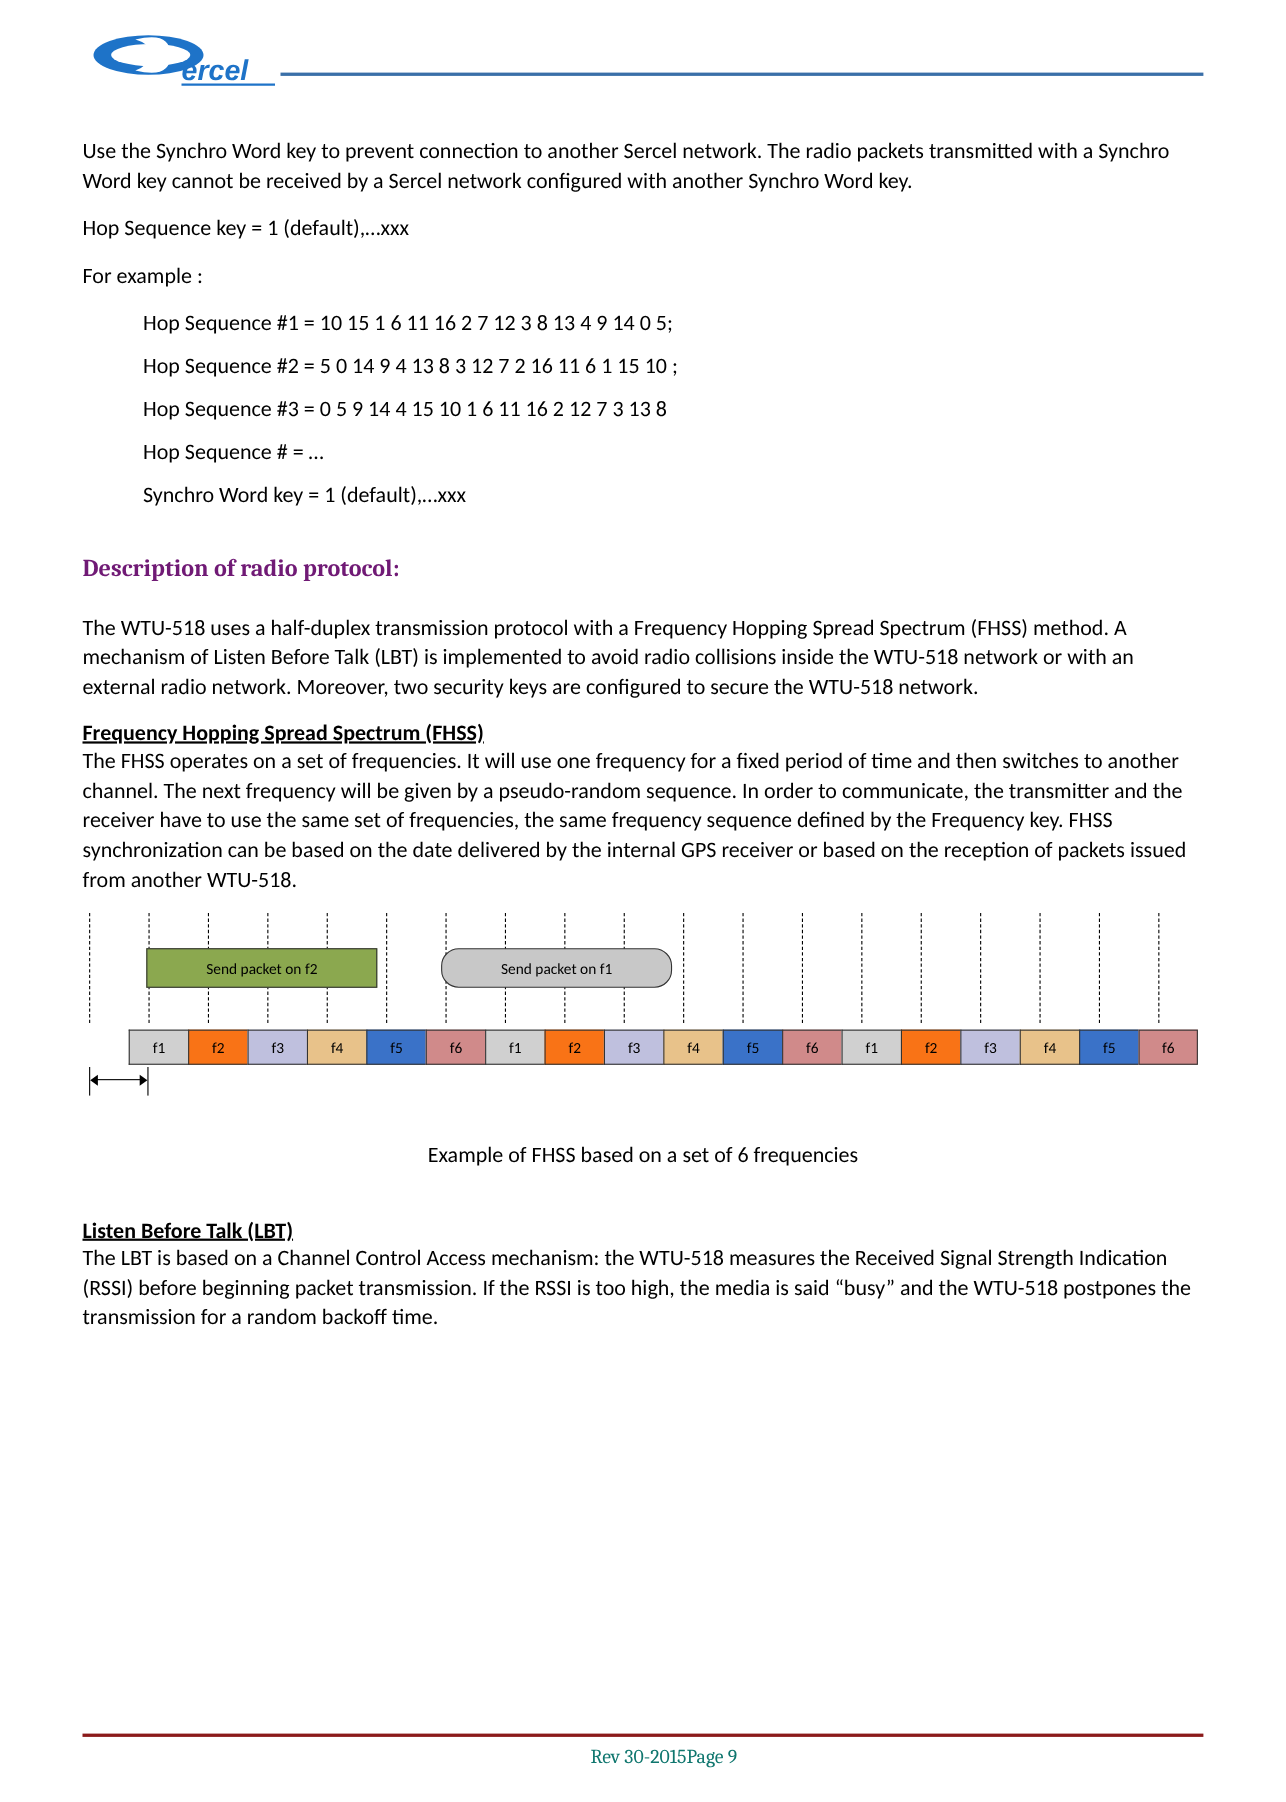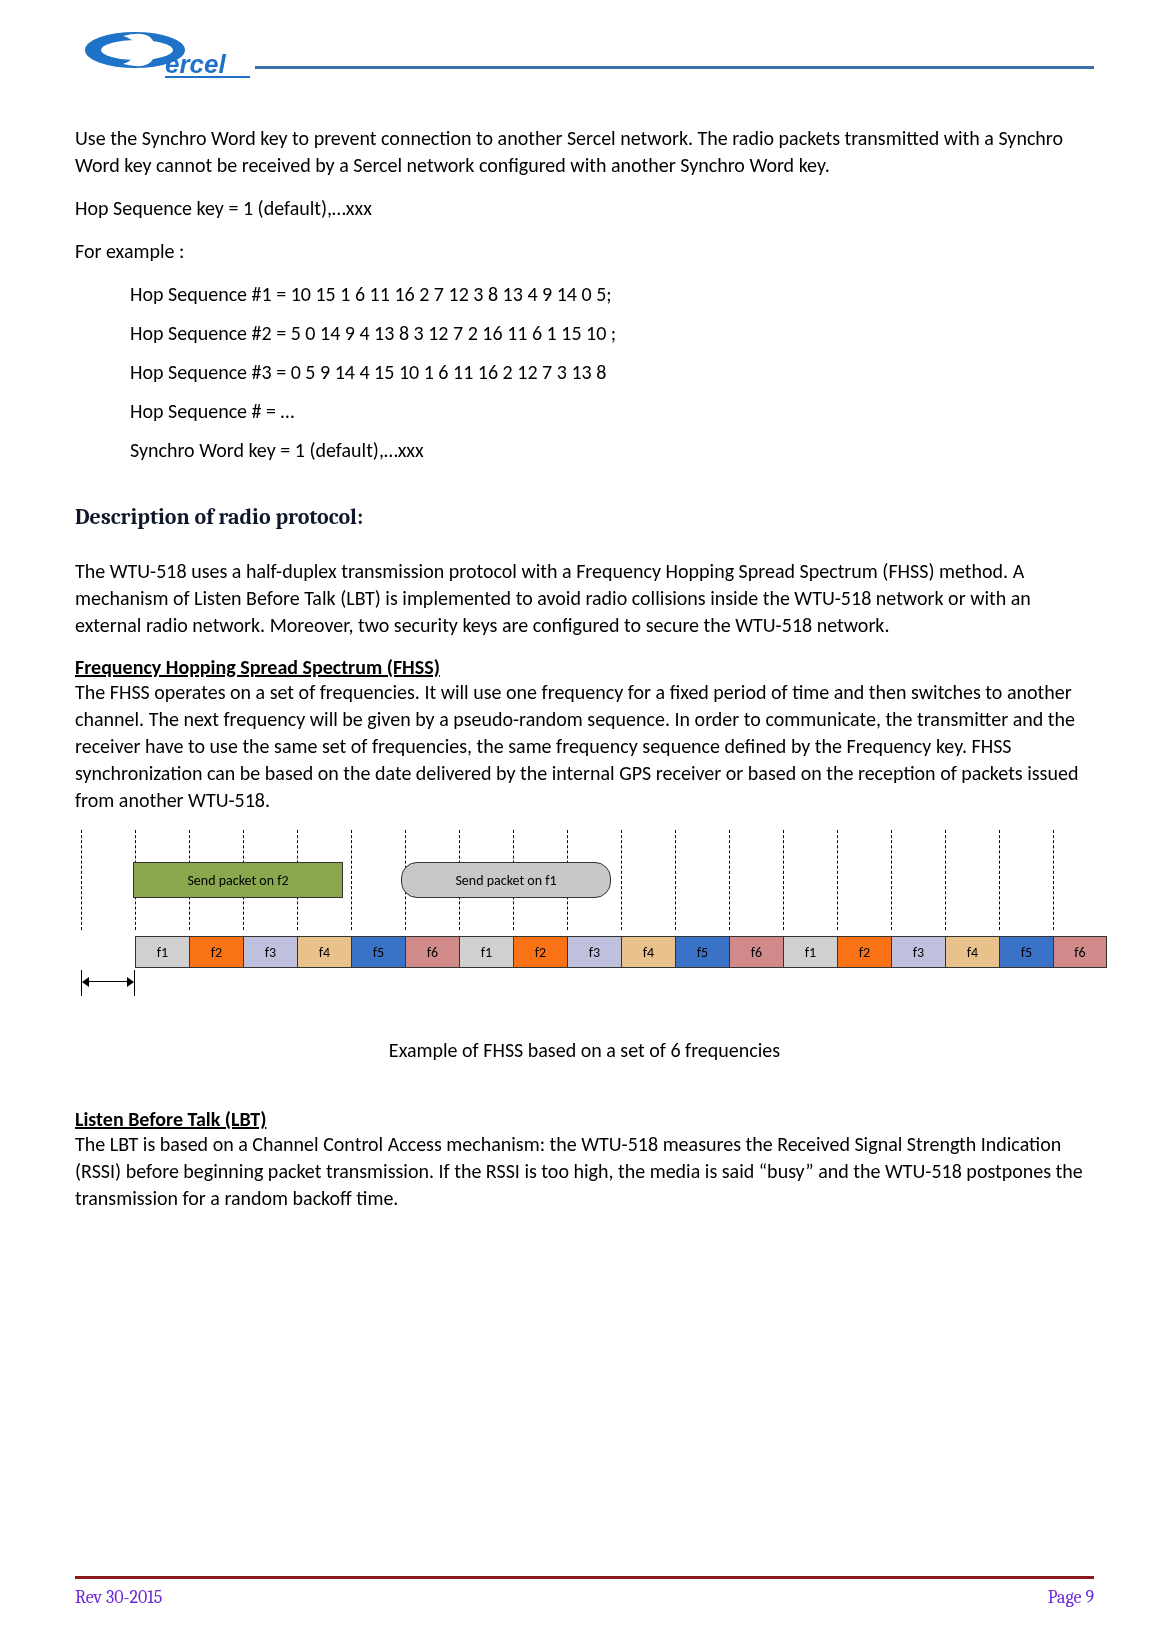--- a/index.html
+++ b/index.html
@@ -34,21 +34,21 @@
       line-height: 1.35;
     }
     .indent-list {
       margin-left: 55px;
       margin-bottom: 16px;
     }
     .indent-list .para {
       margin-bottom: 12px;
     }
     .section-heading {
-      color: #0f172a;
+      color: #701a75;
       font-family: Cambria, Georgia, serif;
       font-size: 22px;
       font-weight: bold;
       margin-top: 40px;
       margin-bottom: 28px;
     }
     .subsection {
       font-weight: bold;
       text-decoration: underline;
       margin-top: 6px;
@@ -82,21 +82,21 @@
       display: flex;
       align-items: center;
       justify-content: center;
     }
     .packet.green { background: #8ba84f; }
     .packet.gray { background: #c8c8c8; border-radius: 16px; }
     .packet.pink { background: #e2a9a8; }
     .freq-row {
       position: absolute;
       top: 106px;
-      left: 24px;
+      left: 6px;
       display: flex;
       padding-left: 36px;
     }
     .freq {
       width: 54px;
       height: 32px;
       border: 1px solid #333;
       border-right: none;
       font-size: 14px;
       display: flex;
@@ -154,24 +154,25 @@
       left: 75px;
       right: 75px;
     }
     .footer-line {
       height: 3px;
       background: #8b1a1a;
       margin-bottom: 8px;
     }
     .footer-row {
       display: flex;
-      justify-content: space-between;
+      justify-content: center;
       font-family: Cambria, Georgia, serif;
       font-size: 18px;
-      color: #6d28d9;
+      color: #0f766e;
+      margin-left: 38px;
     }
   </style>
 </head>
 <body>
 
 <div class="header">
   <div class="logo">
     <svg viewBox="0 0 180 65">
       <ellipse cx="60" cy="20" rx="50" ry="18" fill="#1e73c8"></ellipse>
       <ellipse cx="62" cy="20" rx="36" ry="10" fill="white"></ellipse>

